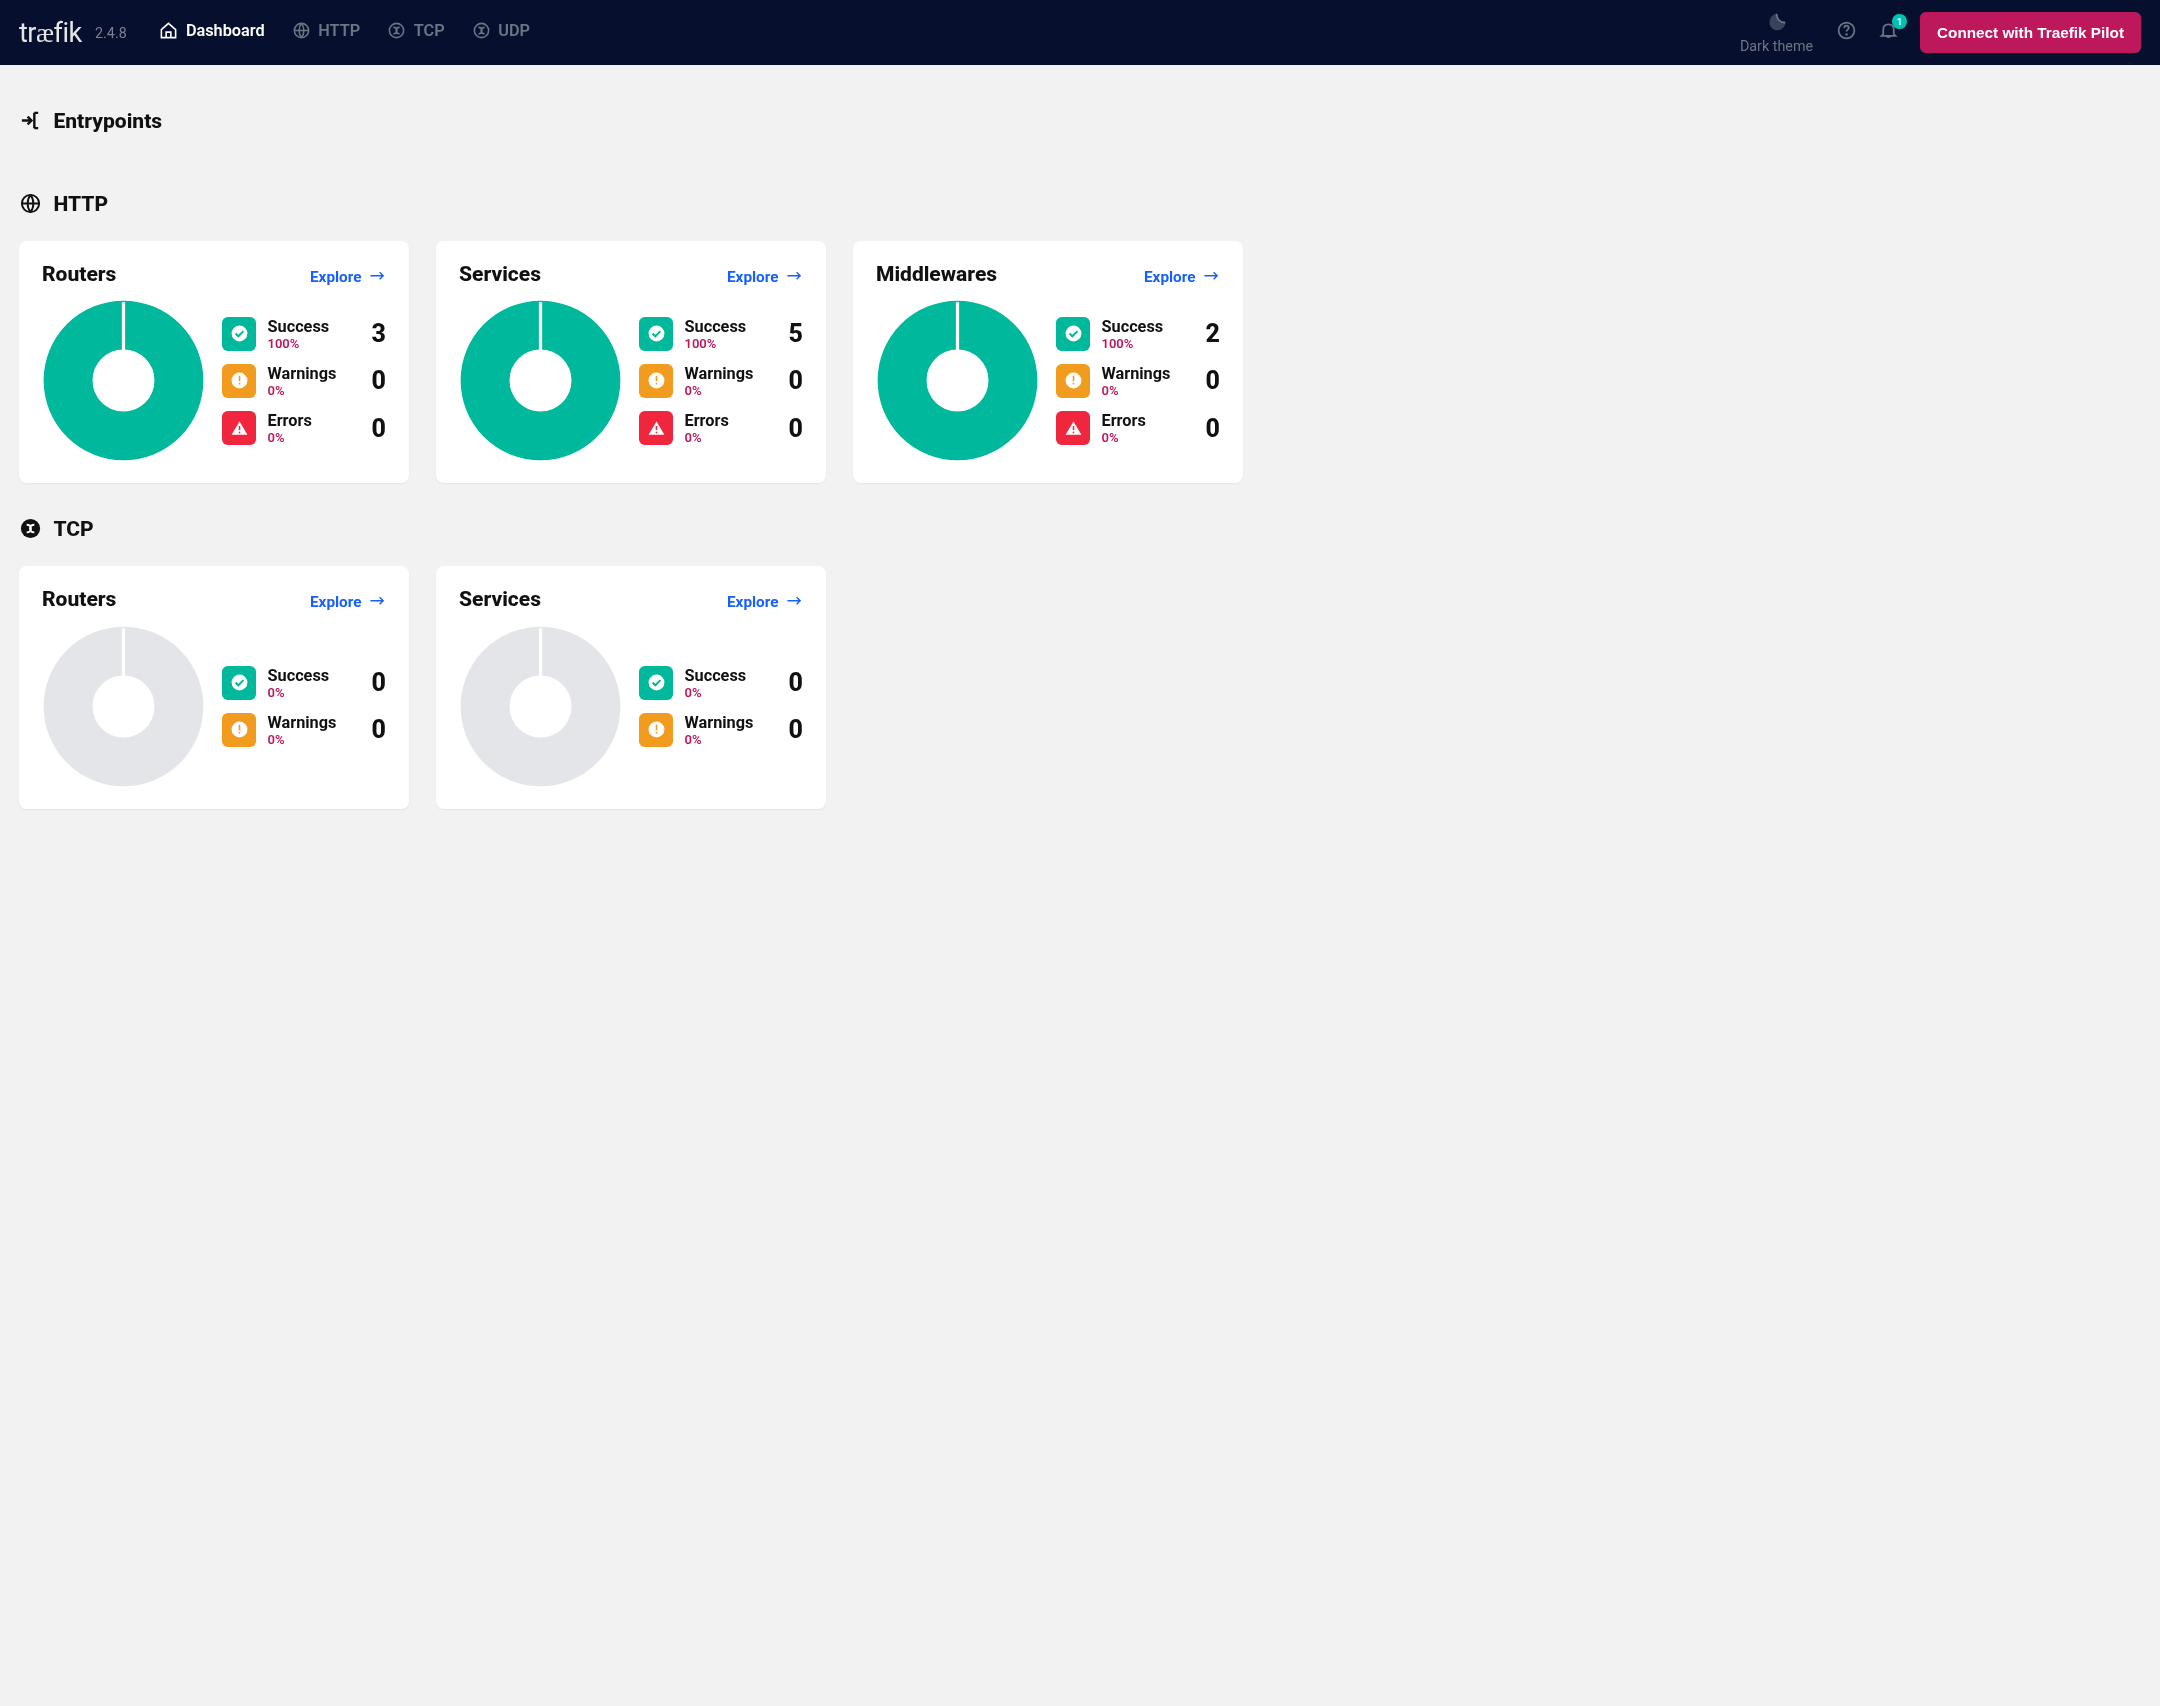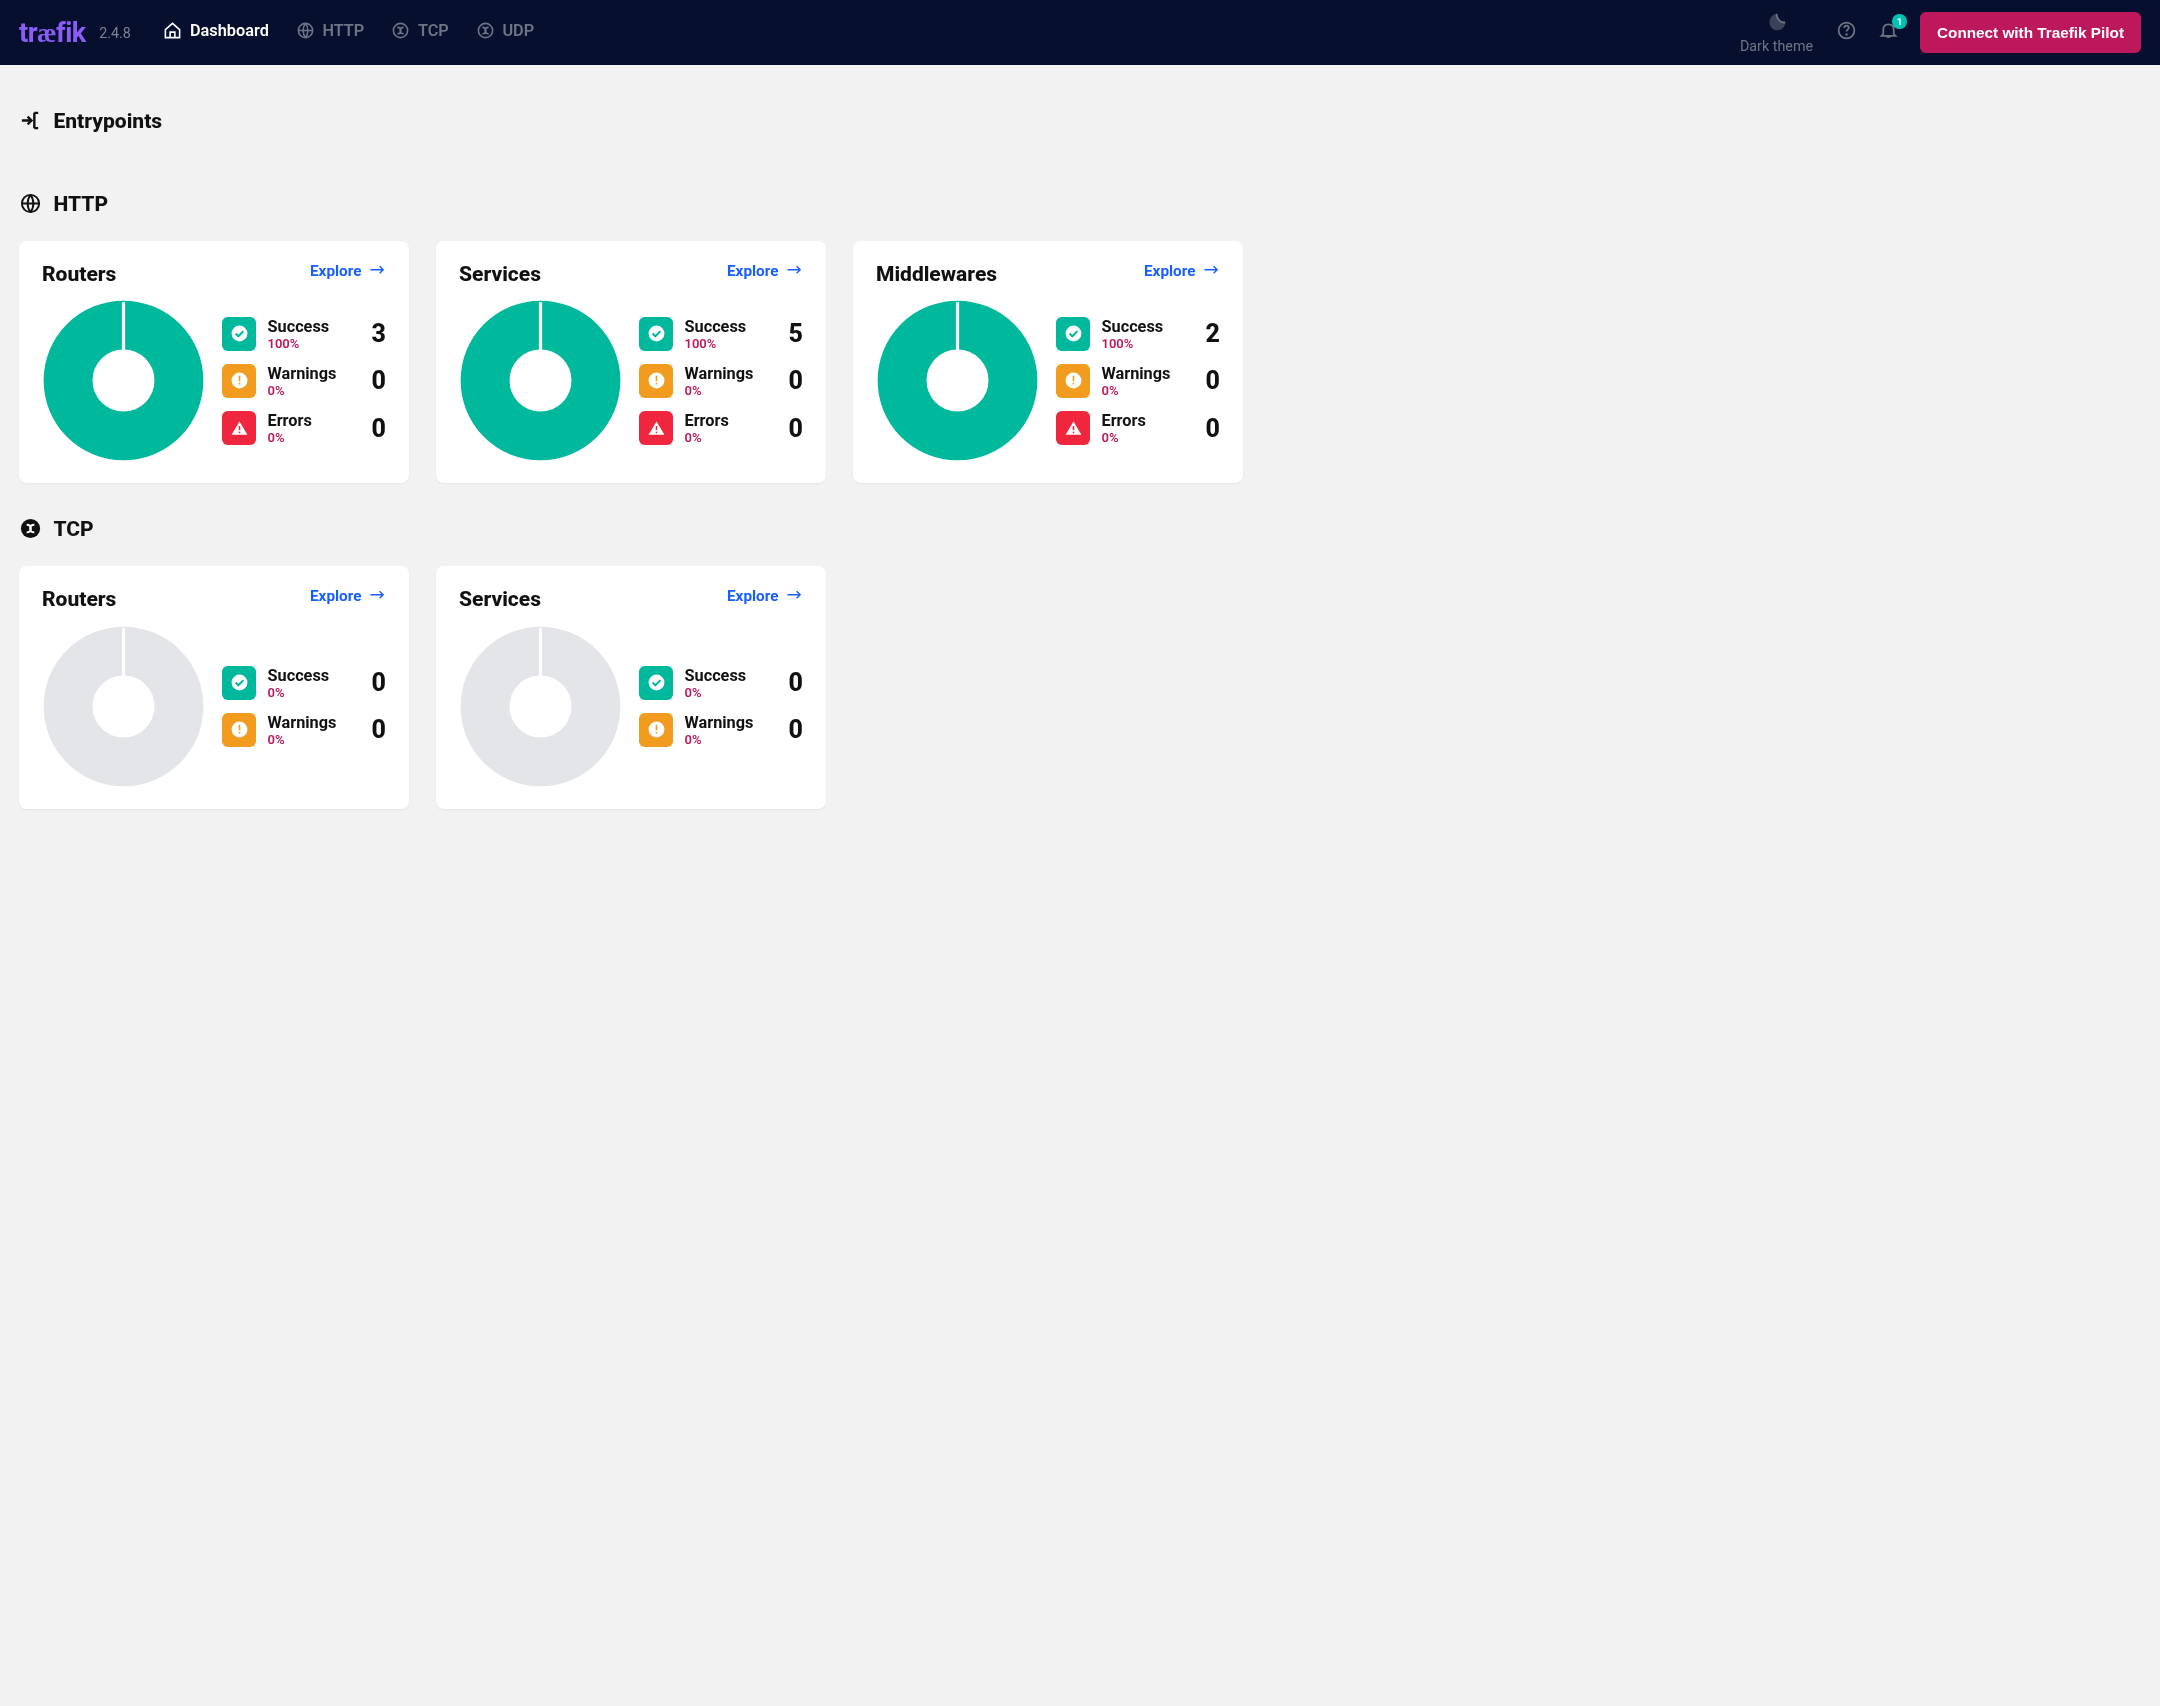--- a/index.html
+++ b/index.html
@@ -13,23 +13,23 @@
   background: #06102e;
   color: #fff;
   height: 65px;
   display: flex;
   align-items: center;
   padding: 0 19px;
   gap: 23px;
 }
 .logo {
   font-size: 27px;
-  font-weight: 700;
+  font-weight: 400;
   letter-spacing: -0.5px;
-  color: #8b5cf6;
+  color: #e5e5e5;
 }
 .logo .ae { font-family: Georgia, serif; }
 .version {
   color: #7a8190;
   font-size: 14.3px;
   margin-left: -9.6px;
 }
 .nav-items { display: flex; align-items: center; gap: 27px; margin-left: 9.6px; }
 .nav-item {
   display: flex; align-items: flex-start; gap: 7.6px;
@@ -85,21 +85,21 @@
   letter-spacing: 3.8px;
 }
 .ep-port { font-size: 38px; font-weight: 800; margin-top: 17px; }
 
 .card-row { display: flex; gap: 27px; }
 .stat-card {
   background: #fff; border-radius: 7.6px;
   width: 390px; padding: 21px 23px 21px;
   box-shadow: 0 1px 1.9px rgba(0,0,0,0.06);
 }
-.card-head { display: flex; align-items: flex-start; justify-content: space-between; margin-bottom: 13.4px;}
+.card-head { display: flex; align-items: flex-end; justify-content: space-between; margin-bottom: 13.4px;}
 .card-title { font-size: 21px; font-weight: 800; }
 .explore {
   color: #1760fd; font-size: 15.3px; font-weight: 700;
   display: flex; align-items: center; gap: 7.6px; cursor: pointer;
 }
 .explore svg { width: 17px; height: 13.4px; stroke: #1760fd; fill:none; stroke-width:2;}
 .card-body { display: flex; align-items: center; gap: 17px; }
 .donut { width: 163px; height: 163px; flex-shrink:0;}
 .stat-list { flex:1; display:flex; flex-direction:column; gap: 13.4px; }
 .stat-row { display:flex; align-items:center; gap: 11.5px; }

